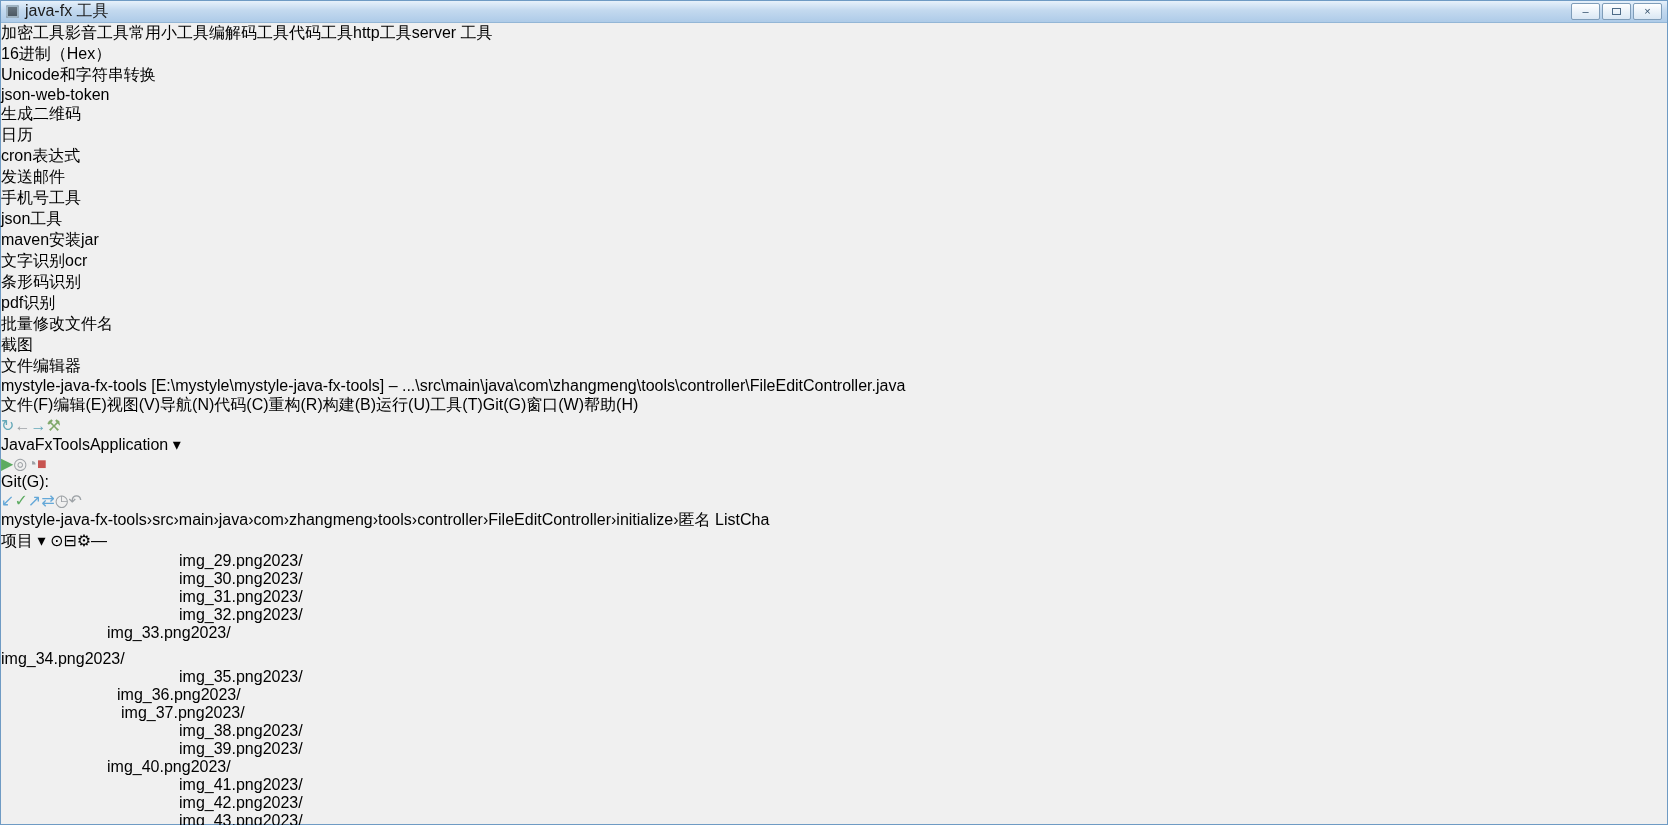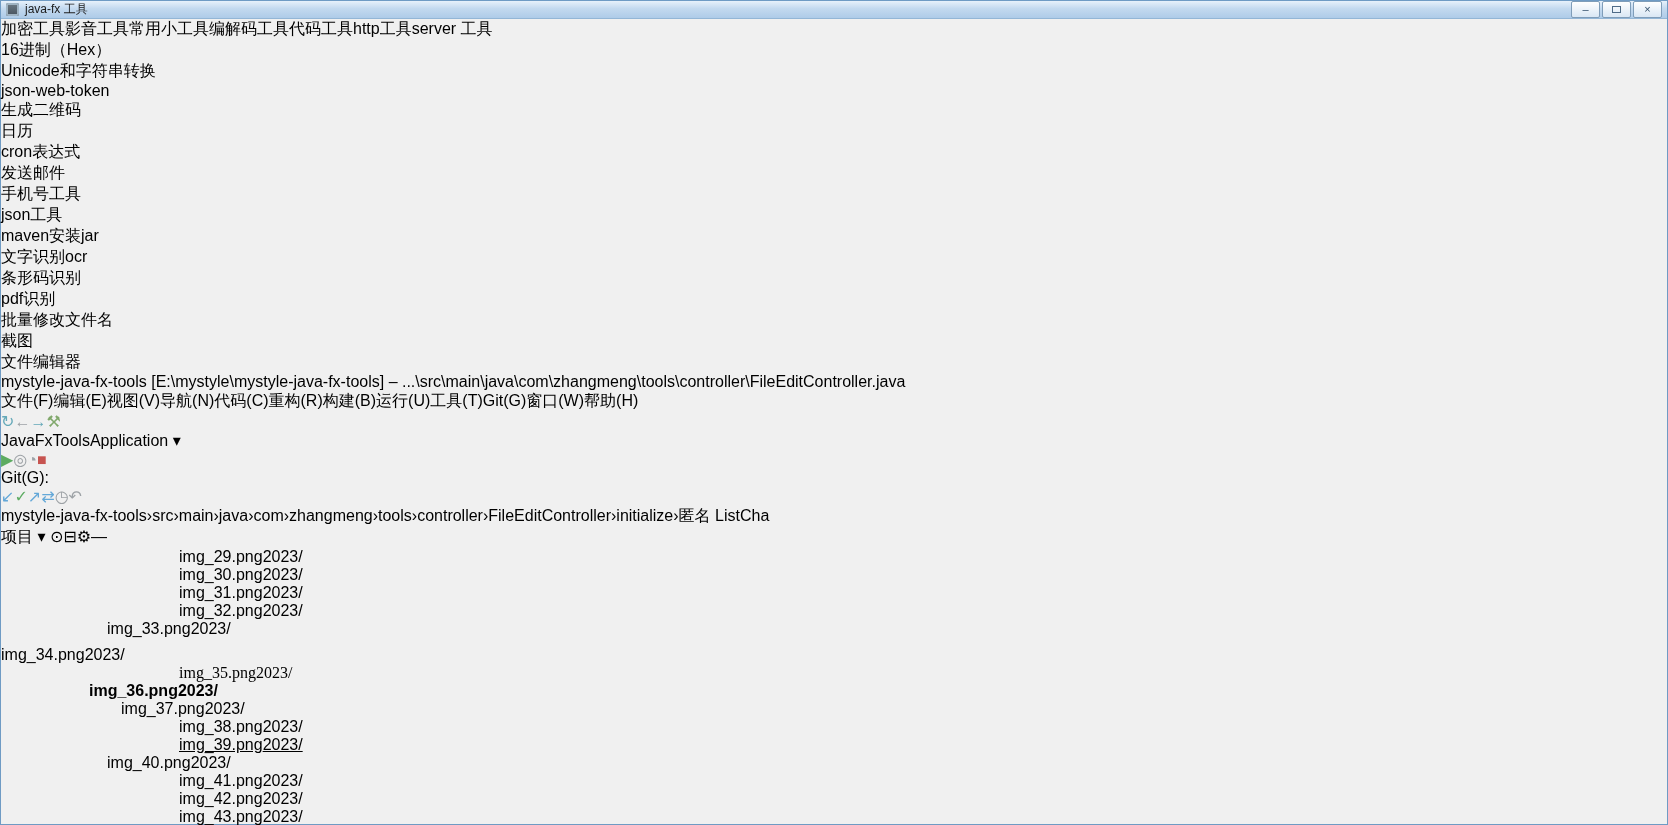--- a/index.html
+++ b/index.html
@@ -2,21 +2,21 @@
 <html><head>
 <meta charset="utf-8">
 <style>
   *{margin:0;padding:0;box-sizing:border-box}
   html,body{width:1668px;height:825px;overflow:hidden}
   body{font-family:"Liberation Sans","DejaVu Sans",sans-serif;background:#f0f0f0}
   .window{width:100%;height:100%;display:flex;flex-direction:column;border:1px solid #6f9bc4}
   
   .titlebar{height:22px;background:linear-gradient(#e7f1fb,#c3d9ef 45%,#aecbe8);display:flex;align-items:center;padding:0 5px;border-bottom:1px solid #93b6d6}
   .app-icon{width:13px;height:13px;background:linear-gradient(#6d7a85,#46525c);border-radius:2px;box-shadow:inset 0 0 0 2px #9fb3c2;flex:none}
-  .title-text{font-size:12px;color:#1c1c1c;margin-left:6px}
+  .title-text{font-size:16px;color:#1c1c1c;margin-left:6px}
   .win-controls{margin-left:auto;display:flex;gap:2px}
   .win-btn{width:29px;height:17px;border:1px solid #7f9db9;border-radius:2px;background:linear-gradient(#ffffff,#d9e7f4);font-size:11px;line-height:14px;text-align:center;color:#33506b}
   .win-btn .maxbox{display:inline-block;width:9px;height:7px;border:1px solid #4e6b87;margin-top:4px}
   .win-btn.close{background:linear-gradient(#e умира}
   .win-btn.close{background:linear-gradient(#e89186,#c04a3d 60%,#a93a2e);border-color:#8e3a30;color:#fff;font-weight:bold}
   
   .appmenu{height:24px;background:#f3f2f1;border-bottom:1px solid #dddcdb;display:flex;align-items:center;padding:0 6px}
   .appmenu-item{font-size:12.5px;color:#222;padding:4px 9px}
   
   .content{height:731px;display:flex;min-height:0}
@@ -150,25 +150,25 @@
             <span class="proj-caret">▾</span>
             <span class="proj-actions"><span>⊙</span><span>⊟</span><span>⚙</span><span>—</span></span>
           </div>
           <div class="tree">
               <div class="tree-row" style="padding-left: 178px;"><span class="fi img-ic"></span><span class="t-name">img_29.png</span><span class="t-date">2023/</span></div>
               <div class="tree-row" style="padding-left: 178px;"><span class="fi img-ic"></span><span class="t-name">img_30.png</span><span class="t-date">2023/</span></div>
               <div class="tree-row" style="padding-left: 178px;"><span class="fi img-ic"></span><span class="t-name">img_31.png</span><span class="t-date">2023/</span></div>
               <div class="tree-row" style="padding-left: 178px;"><span class="fi img-ic"></span><span class="t-name">img_32.png</span><span class="t-date">2023/</span></div>
               <div class="tree-row" style="padding-left: 106px;"><span class="fi img-ic"></span><span class="t-name">img_33.png</span><span class="t-date">2023/</span></div>
               <div class="tree-row" style=" margin-top: 8px;"><span class="fi img-ic"></span><span class="t-name">img_34.png</span><span class="t-date">2023/</span></div>
-              <div class="tree-row" style="padding-left: 178px; font-family: Liberation Serif, serif;"><span class="fi img-ic"></span><span class="t-name">img_35.png</span><span class="t-date">2023/</span></div>
-              <div class="tree-row" style="padding-left: 88px; font-weight: bold;"><span class="fi img-ic"></span><span class="t-name">img_36.png</span><span class="t-date">2023/</span></div>
+              <div class="tree-row" style="padding-left: 178px;"><span class="fi img-ic"></span><span class="t-name">img_35.png</span><span class="t-date">2023/</span></div>
+              <div class="tree-row" style="padding-left: 116px;"><span class="fi img-ic"></span><span class="t-name">img_36.png</span><span class="t-date">2023/</span></div>
               <div class="tree-row" style="padding-left: 120px;"><span class="fi img-ic"></span><span class="t-name">img_37.png</span><span class="t-date">2023/</span></div>
               <div class="tree-row" style="padding-left: 178px;"><span class="fi img-ic"></span><span class="t-name">img_38.png</span><span class="t-date">2023/</span></div>
-              <div class="tree-row" style="padding-left: 178px; text-decoration: underline;"><span class="fi img-ic"></span><span class="t-name">img_39.png</span><span class="t-date">2023/</span></div>
+              <div class="tree-row" style="padding-left: 178px;"><span class="fi img-ic"></span><span class="t-name">img_39.png</span><span class="t-date">2023/</span></div>
               <div class="tree-row" style="padding-left: 106px;"><span class="fi img-ic"></span><span class="t-name">img_40.png</span><span class="t-date">2023/</span></div>
               <div class="tree-row" style="padding-left: 178px;"><span class="fi img-ic"></span><span class="t-name">img_41.png</span><span class="t-date">2023/</span></div>
               <div class="tree-row" style="padding-left: 178px;"><span class="fi img-ic"></span><span class="t-name">img_42.png</span><span class="t-date">2023/</span></div>
               <div class="tree-row" style="padding-left: 178px;"><span class="fi img-ic"></span><span class="t-name">img_43.png</span><span class="t-date">2023/</span></div>
             </div>
         </div>
 
       </div>
 
     </div>

